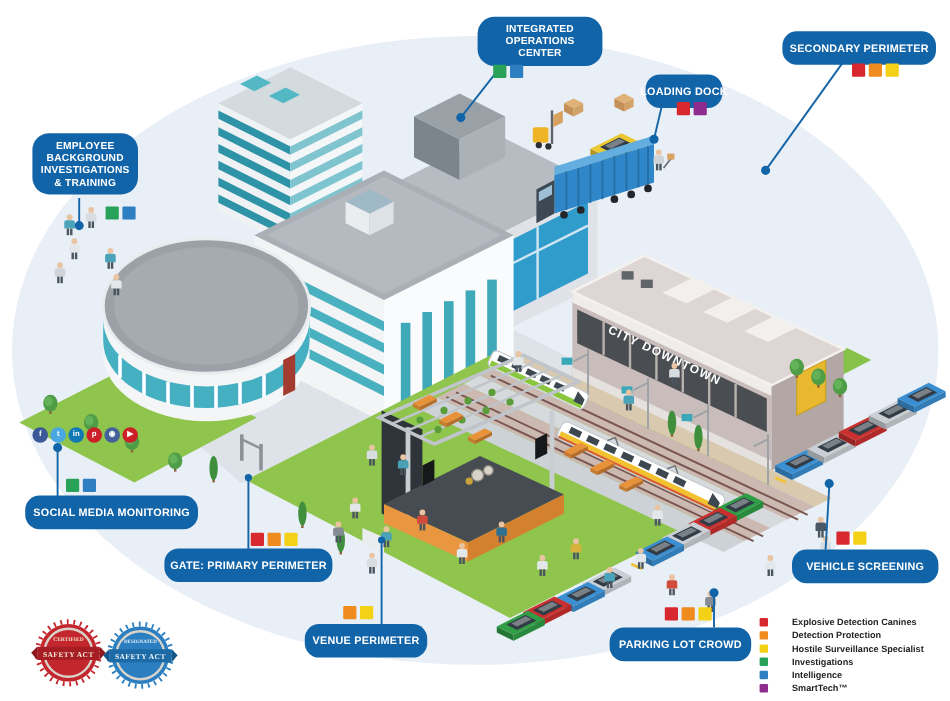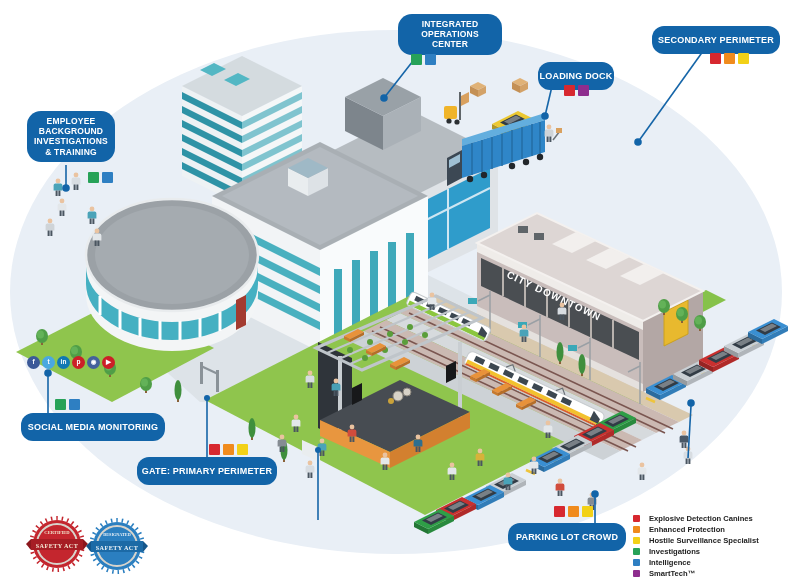--- a/index.html
+++ b/index.html
@@ -7,21 +7,21 @@
          font-family:"Liberation Sans",sans-serif;}
   .scene-svg{position:absolute;left:0;top:0;z-index:1;}
   .callout{position:absolute;z-index:3;}
   .pill{background:#1264a8;color:#fff;font-weight:bold;font-size:9px;letter-spacing:.2px;
         border-radius:12px;display:flex;align-items:center;justify-content:center;
         text-align:center;white-space:nowrap;box-sizing:border-box;padding:14px 8px;}
   .pill.multi{white-space:normal;line-height:1.2;font-size:8.5px;border-radius:14px;padding:5px 24px;}
   .squares{position:absolute;display:flex;gap:3px;z-index:3;}
   .sq{width:11px;height:11px;border-radius:1px;display:inline-block;}
   #legend{position:absolute;left:633px;top:513px;z-index:3;display:flex;flex-direction:column;gap:1px;}
-  .legend-row{display:flex;align-items:center;gap:9px;height:10px;}
+  .legend-row{display:flex;align-items:center;gap:20px;height:10px;}
   .legend-sw{width:7px;height:7px;border-radius:1px;flex:0 0 auto;}
   .legend-lbl{font-size:7.6px;font-weight:bold;color:#232323;white-space:nowrap;}
   #social-icons{position:absolute;left:27px;top:356px;z-index:3;display:flex;gap:2px;}
   .sicon{width:13px;height:13px;border-radius:50%;color:#fff;font-size:6.5px;font-weight:bold;
          display:flex;align-items:center;justify-content:center;line-height:1;}
   .badges{position:absolute;left:25px;top:512px;z-index:3;}
 </style>
 </head>
 <body>
 
@@ -477,21 +477,21 @@
 <div class="callout" style="left:652px;top:26px;">
   <div class="pill" style="width:128px;height:19px;">SECONDARY PERIMETER</div>
   <div class="squares" style="left:58px;top:27px;">
         <span class="sq" style="background: rgb(215, 40, 47);"></span>
         <span class="sq" style="background: rgb(240, 139, 29);"></span>
         <span class="sq" style="background: rgb(242, 209, 23);"></span>
       </div>
 </div>
 
 <div class="callout" style="left:538px;top:62px;">
-  <div class="pill" style="width:76px;height:18px;">LOADING DOCK</div>
+  <div class="pill" style="width:64px;height:18px;">LOADING DOCK</div>
   <div class="squares" style="left:26px;top:23px;">
         <span class="sq" style="background: rgb(215, 40, 47);"></span>
         <span class="sq" style="background: rgb(142, 45, 142);"></span>
       </div>
 </div>
 
 <div class="callout" style="left:27px;top:111px;width:100px;">
   <div class="pill multi" style="width:88px;">EMPLOYEE BACKGROUND INVESTIGATIONS &amp; TRAINING</div>
   <div class="squares" style="left:61px;top:61px;">
         <span class="sq" style="background: rgb(39, 162, 88);"></span>
@@ -509,39 +509,53 @@
 
 <div class="callout" style="left:137px;top:457px;">
   <div class="pill" style="width:140px;height:19px;">GATE: PRIMARY PERIMETER</div>
   <div class="squares" style="left:72px;top:-13px;">
         <span class="sq" style="background: rgb(215, 40, 47);"></span>
         <span class="sq" style="background: rgb(240, 139, 29);"></span>
         <span class="sq" style="background: rgb(242, 209, 23);"></span>
       </div>
 </div>
 
+<div class="callout" style="left:254px;top:520px;">
+  <div class="pill" style="width:102px;height:19px;">VENUE PERIMETER</div>
+  <div class="squares" style="left:32px;top:-15px;">
+        <span class="sq" style="background: rgb(240, 139, 29);"></span>
+        <span class="sq" style="background: rgb(242, 209, 23);"></span>
+      </div>
+</div>
 
 <div class="callout" style="left:508px;top:523px;">
   <div class="pill" style="width:118px;height:19px;">PARKING LOT CROWD</div>
   <div class="squares" style="left:46px;top:-17px;">
         <span class="sq" style="background: rgb(215, 40, 47);"></span>
         <span class="sq" style="background: rgb(240, 139, 29);"></span>
         <span class="sq" style="background: rgb(242, 209, 23);"></span>
       </div>
 </div>
 
+<div class="callout" style="left:660px;top:458px;">
+  <div class="pill" style="width:122px;height:19px;">VEHICLE SCREENING</div>
+  <div class="squares" style="left:37px;top:-15px;">
+        <span class="sq" style="background: rgb(215, 40, 47);"></span>
+        <span class="sq" style="background: rgb(242, 209, 23);"></span>
+      </div>
+</div>
 
 <div id="legend">
       <div class="legend-row">
         <span class="legend-sw" style="background: rgb(215, 40, 47);"></span>
         <span class="legend-lbl">Explosive Detection Canines</span>
       </div>
       <div class="legend-row">
         <span class="legend-sw" style="background: rgb(240, 139, 29);"></span>
-        <span class="legend-lbl">Enhanced Protection</span>
+        <span class="legend-lbl">Detection Protection</span>
       </div>
       <div class="legend-row">
         <span class="legend-sw" style="background: rgb(242, 209, 23);"></span>
         <span class="legend-lbl">Hostile Surveillance Specialist</span>
       </div>
       <div class="legend-row">
         <span class="legend-sw" style="background: rgb(39, 162, 88);"></span>
         <span class="legend-lbl">Investigations</span>
       </div>
       <div class="legend-row">

